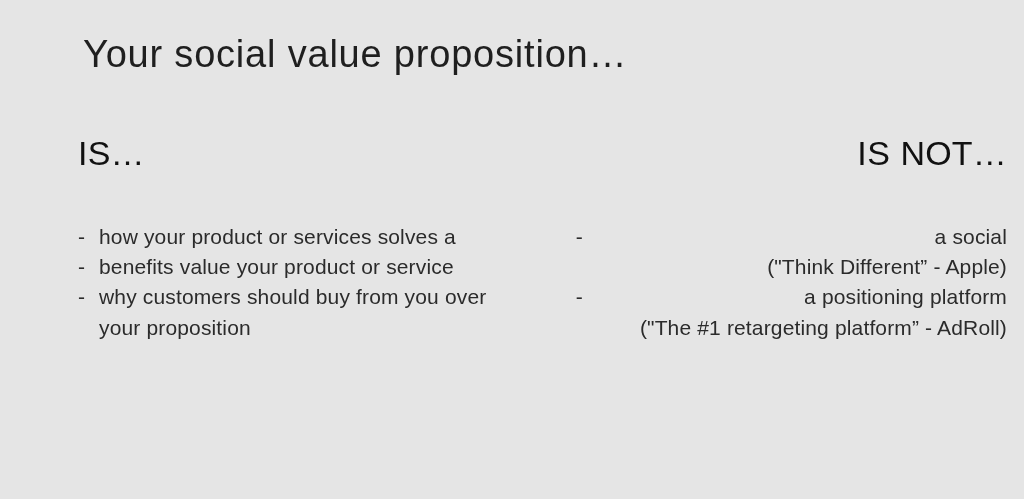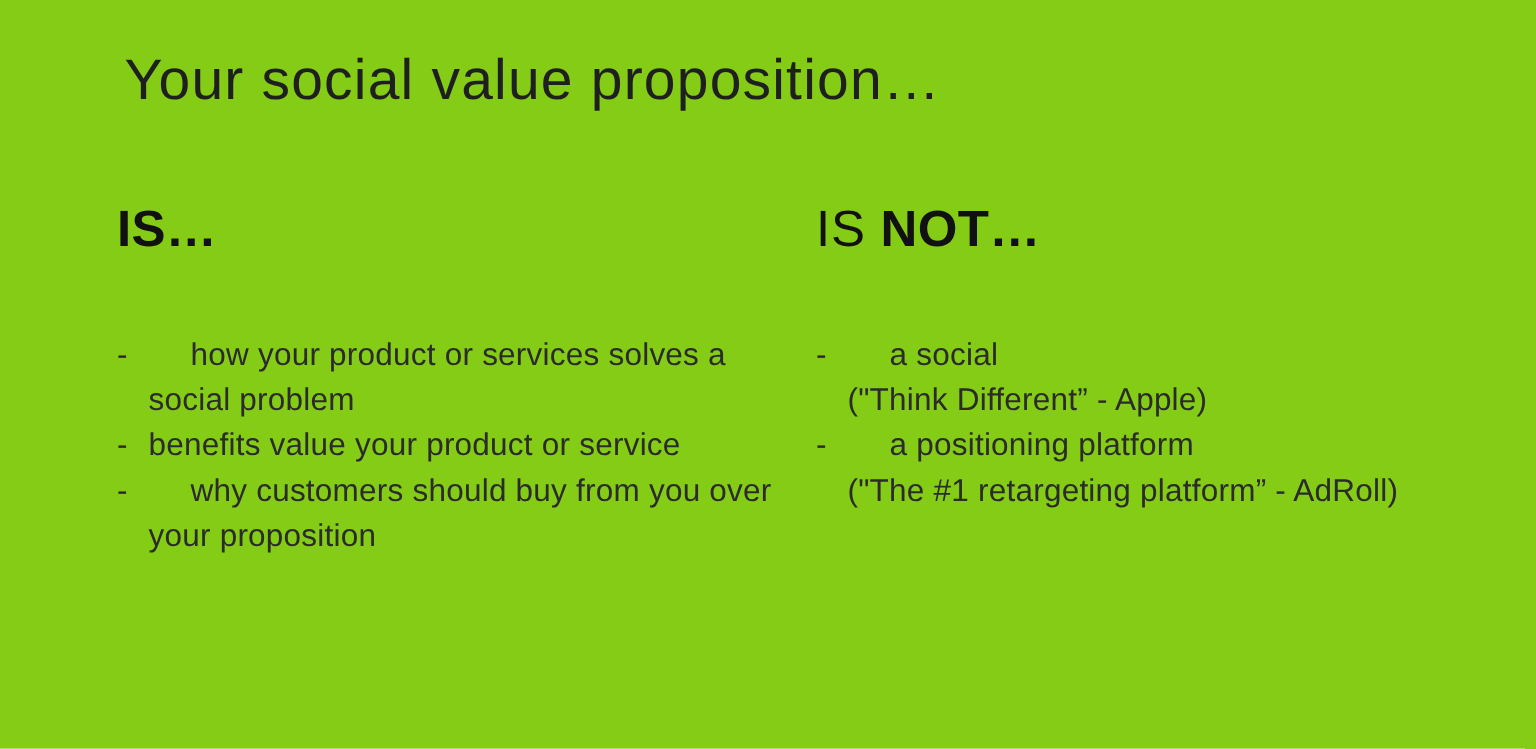--- a/index.html
+++ b/index.html
@@ -13,21 +13,21 @@
     height: 499px;
     overflow: hidden;
     font-family: "Liberation Sans", sans-serif;
     -webkit-font-smoothing: antialiased;
   }
 
   .slide {
     position: relative;
     width: 1024px;
     height: 499px;
-    background: #84cc16;
+    background: #e5e5e5;
   }
 
   
   .slide-title {
     position: absolute;
     left: 83px;
     top: 31px;
     font-size: 38px;
     line-height: 46px;
     font-weight: 300;
@@ -35,35 +35,35 @@
     color: #1f1f1f;
     white-space: nowrap;
   }
 
   
   .col {
     position: absolute;
     top: 133px;
   }
   .col-is    { left: 78px;  width: 470px; }
-  .col-isnot { left: 544px; width: 440px; }
+  .col-isnot { left: 567px; width: 440px; text-align: right; }
 
   .col-heading {
     font-size: 34px;
     line-height: 40px;
     color: #111111;
     letter-spacing: 0.5px;
     white-space: nowrap;
     margin: 0;
   }
   .col-heading .w-light {
     font-weight: 300;
   }
   .col-heading .w-bold {
-    font-weight: 700;
+    font-weight: 400;
     letter-spacing: 0.2px;
   }
 
   
   .bullets {
     list-style: none;
     margin: 0;
     padding: 0;
   }
   .col-is .bullets    { margin-top: 49px; }
@@ -83,21 +83,20 @@
     left: 0;
     top: 0;
     width: 16px;
     font-size: 21px;
     line-height: 30.2px;
     font-weight: 300;
     color: #2b2b2b;
   }
   .bullet-text {
     display: block;
-    margin-left: 28px;
   }
   .bullet-sub {
     display: block;
   }
 </style>
 </head>
 <body>
 
 <div class="slide">
 
@@ -107,21 +106,20 @@
 
     <div class="col-heading">
       <span class="w-bold">IS…</span>
     </div>
 
     <ul class="bullets">
 
       <li class="bullet">
         <span class="bullet-dash">-</span>
         <span class="bullet-text">how your product or services solves a</span>
-        <span class="bullet-sub">social problem</span>
       </li>
 
       <li class="bullet">
         <span class="bullet-dash">-</span>
         <span class="bullet-sub">benefits value your product or service</span>
       </li>
 
       <li class="bullet">
         <span class="bullet-dash">-</span>
         <span class="bullet-text">why customers should buy from you over</span>

